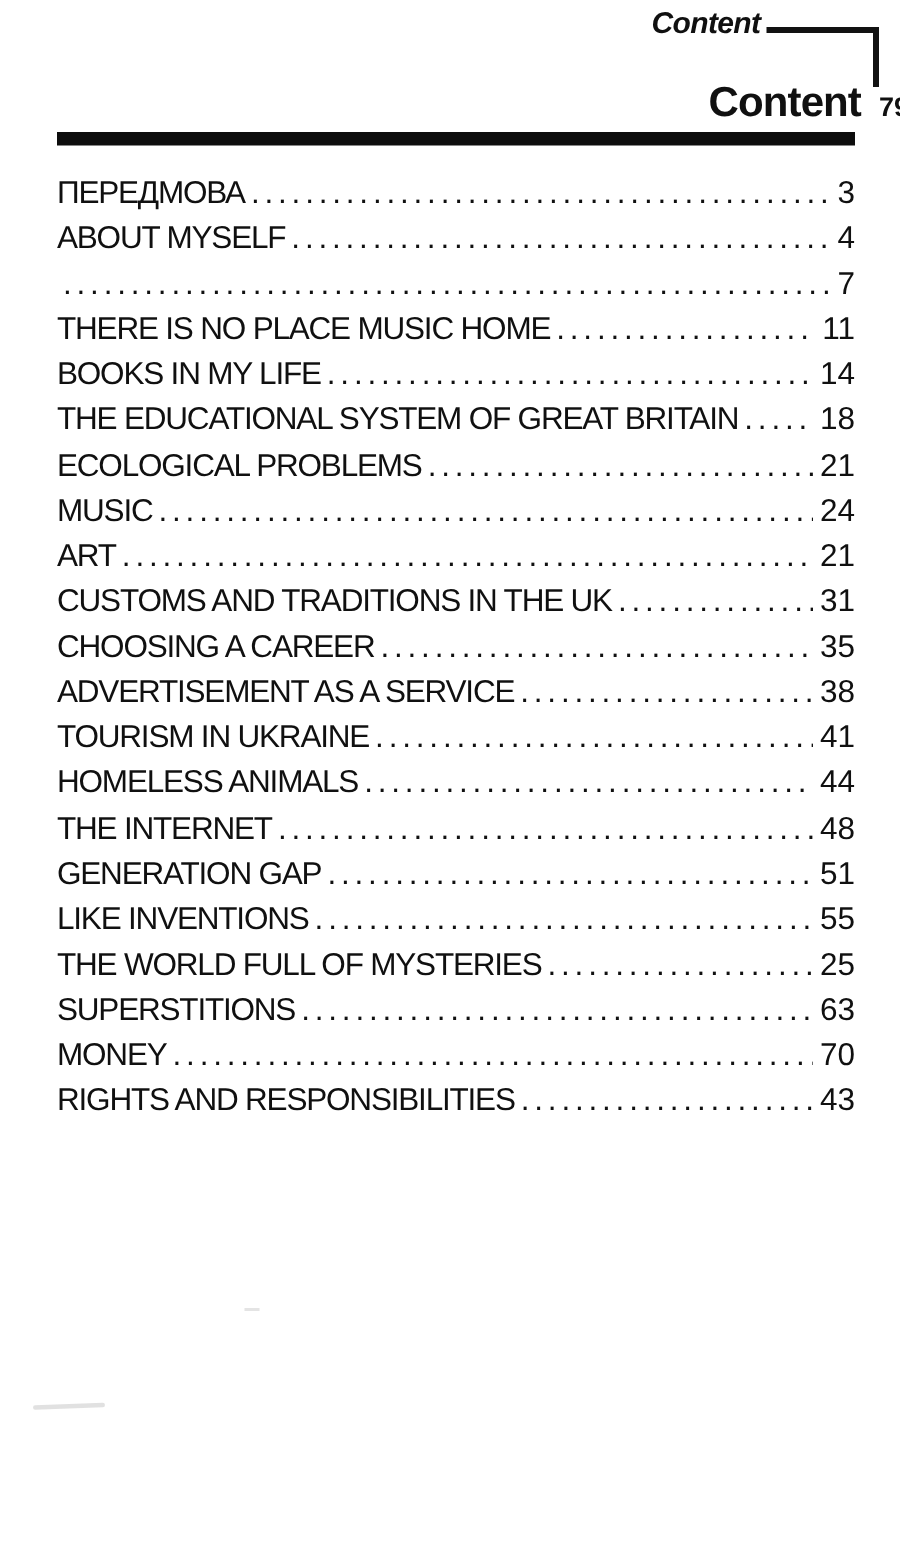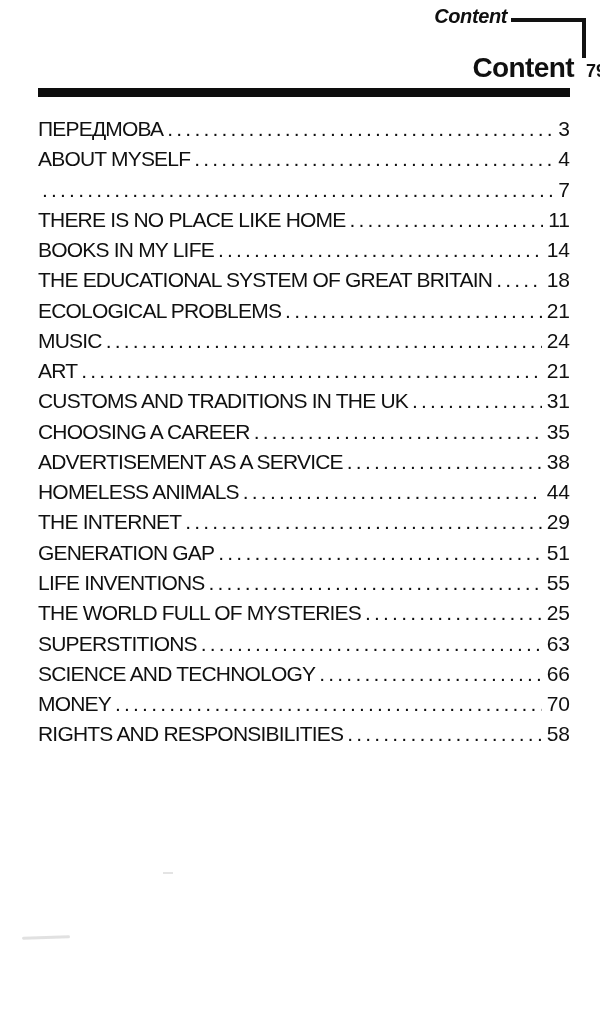--- a/index.html
+++ b/index.html
@@ -124,21 +124,21 @@
     <span class="toc-leader"></span>
     <span class="toc-page">4</span>
   </div>
 
   <div class="toc-row">
     <span class="toc-leader"></span>
     <span class="toc-page">7</span>
   </div>
 
   <div class="toc-row">
-    <span class="toc-title">THERE IS NO PLACE LIKE HOME</span>
+    <span class="toc-title">THERE IS NO PLACE MUSIC HOME</span>
     <span class="toc-leader"></span>
     <span class="toc-page">11</span>
   </div>
 
   <div class="toc-row">
     <span class="toc-title">BOOKS IN MY LIFE</span>
     <span class="toc-leader"></span>
     <span class="toc-page">14</span>
   </div>
 
@@ -177,72 +177,72 @@
     <span class="toc-leader"></span>
     <span class="toc-page">35</span>
   </div>
 
   <div class="toc-row">
     <span class="toc-title">ADVERTISEMENT AS A SERVICE</span>
     <span class="toc-leader"></span>
     <span class="toc-page">38</span>
   </div>
 
+  <div class="toc-row">
+    <span class="toc-title">TOURISM IN UKRAINE</span>
+    <span class="toc-leader"></span>
+    <span class="toc-page">41</span>
+  </div>
 
   <div class="toc-row">
     <span class="toc-title">HOMELESS ANIMALS</span>
     <span class="toc-leader"></span>
     <span class="toc-page">44</span>
   </div>
 
   <div class="toc-row">
     <span class="toc-title">THE INTERNET</span>
     <span class="toc-leader"></span>
-    <span class="toc-page">29</span>
+    <span class="toc-page">48</span>
   </div>
 
   <div class="toc-row">
     <span class="toc-title">GENERATION GAP</span>
     <span class="toc-leader"></span>
     <span class="toc-page">51</span>
   </div>
 
   <div class="toc-row">
-    <span class="toc-title">LIFE INVENTIONS</span>
+    <span class="toc-title">LIKE INVENTIONS</span>
     <span class="toc-leader"></span>
     <span class="toc-page">55</span>
   </div>
 
   <div class="toc-row">
     <span class="toc-title">THE WORLD FULL OF MYSTERIES</span>
     <span class="toc-leader"></span>
     <span class="toc-page">25</span>
   </div>
 
   <div class="toc-row">
     <span class="toc-title">SUPERSTITIONS</span>
     <span class="toc-leader"></span>
     <span class="toc-page">63</span>
   </div>
 
-  <div class="toc-row">
-    <span class="toc-title">SCIENCE AND TECHNOLOGY</span>
-    <span class="toc-leader"></span>
-    <span class="toc-page">66</span>
-  </div>
 
   <div class="toc-row">
     <span class="toc-title">MONEY</span>
     <span class="toc-leader"></span>
     <span class="toc-page">70</span>
   </div>
 
 
   <div class="toc-row">
     <span class="toc-title">RIGHTS AND RESPONSIBILITIES</span>
     <span class="toc-leader"></span>
-    <span class="toc-page">58</span>
+    <span class="toc-page">43</span>
   </div>
 </div>
 
   <div class="smudge-1"></div>
   <div class="smudge-2"></div>
 </div>
 
 </body></html>

